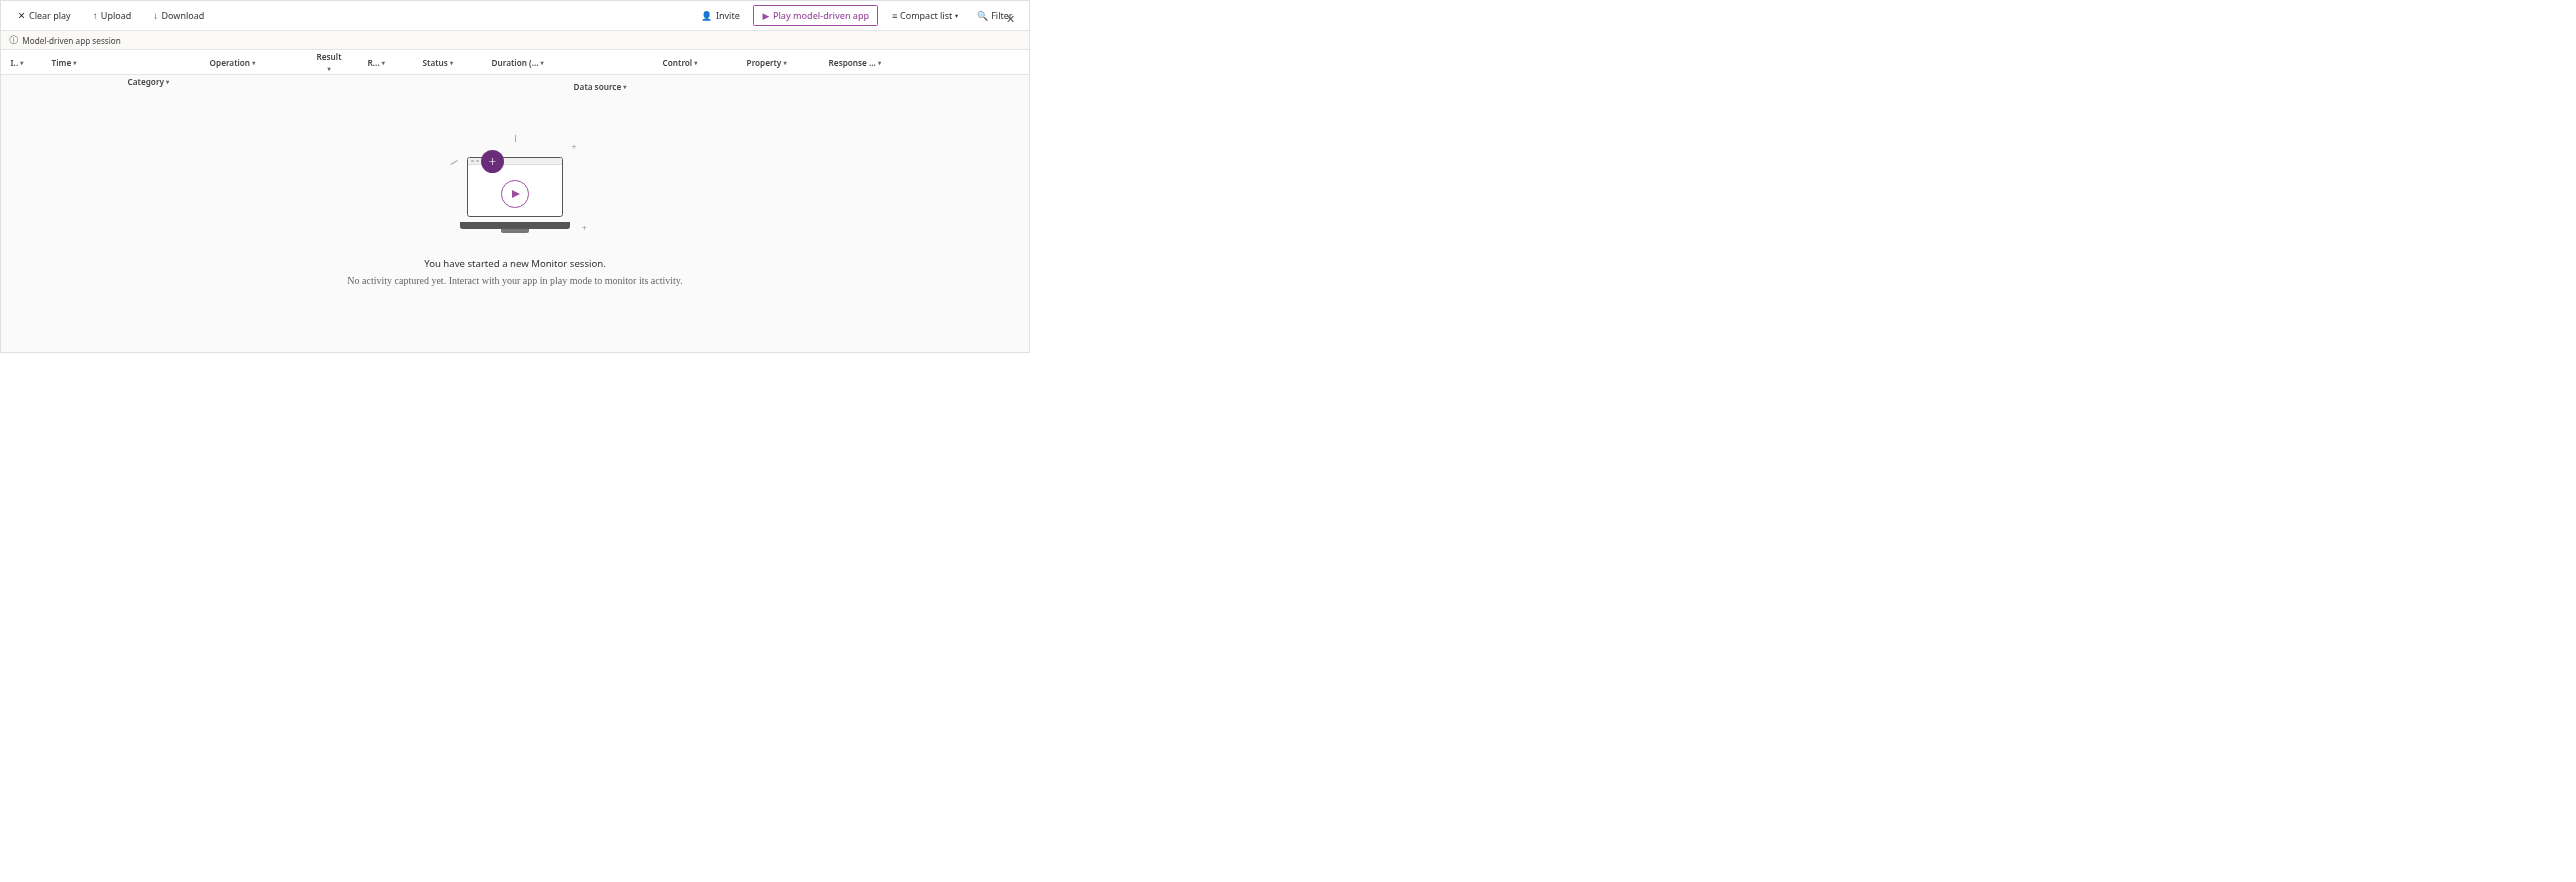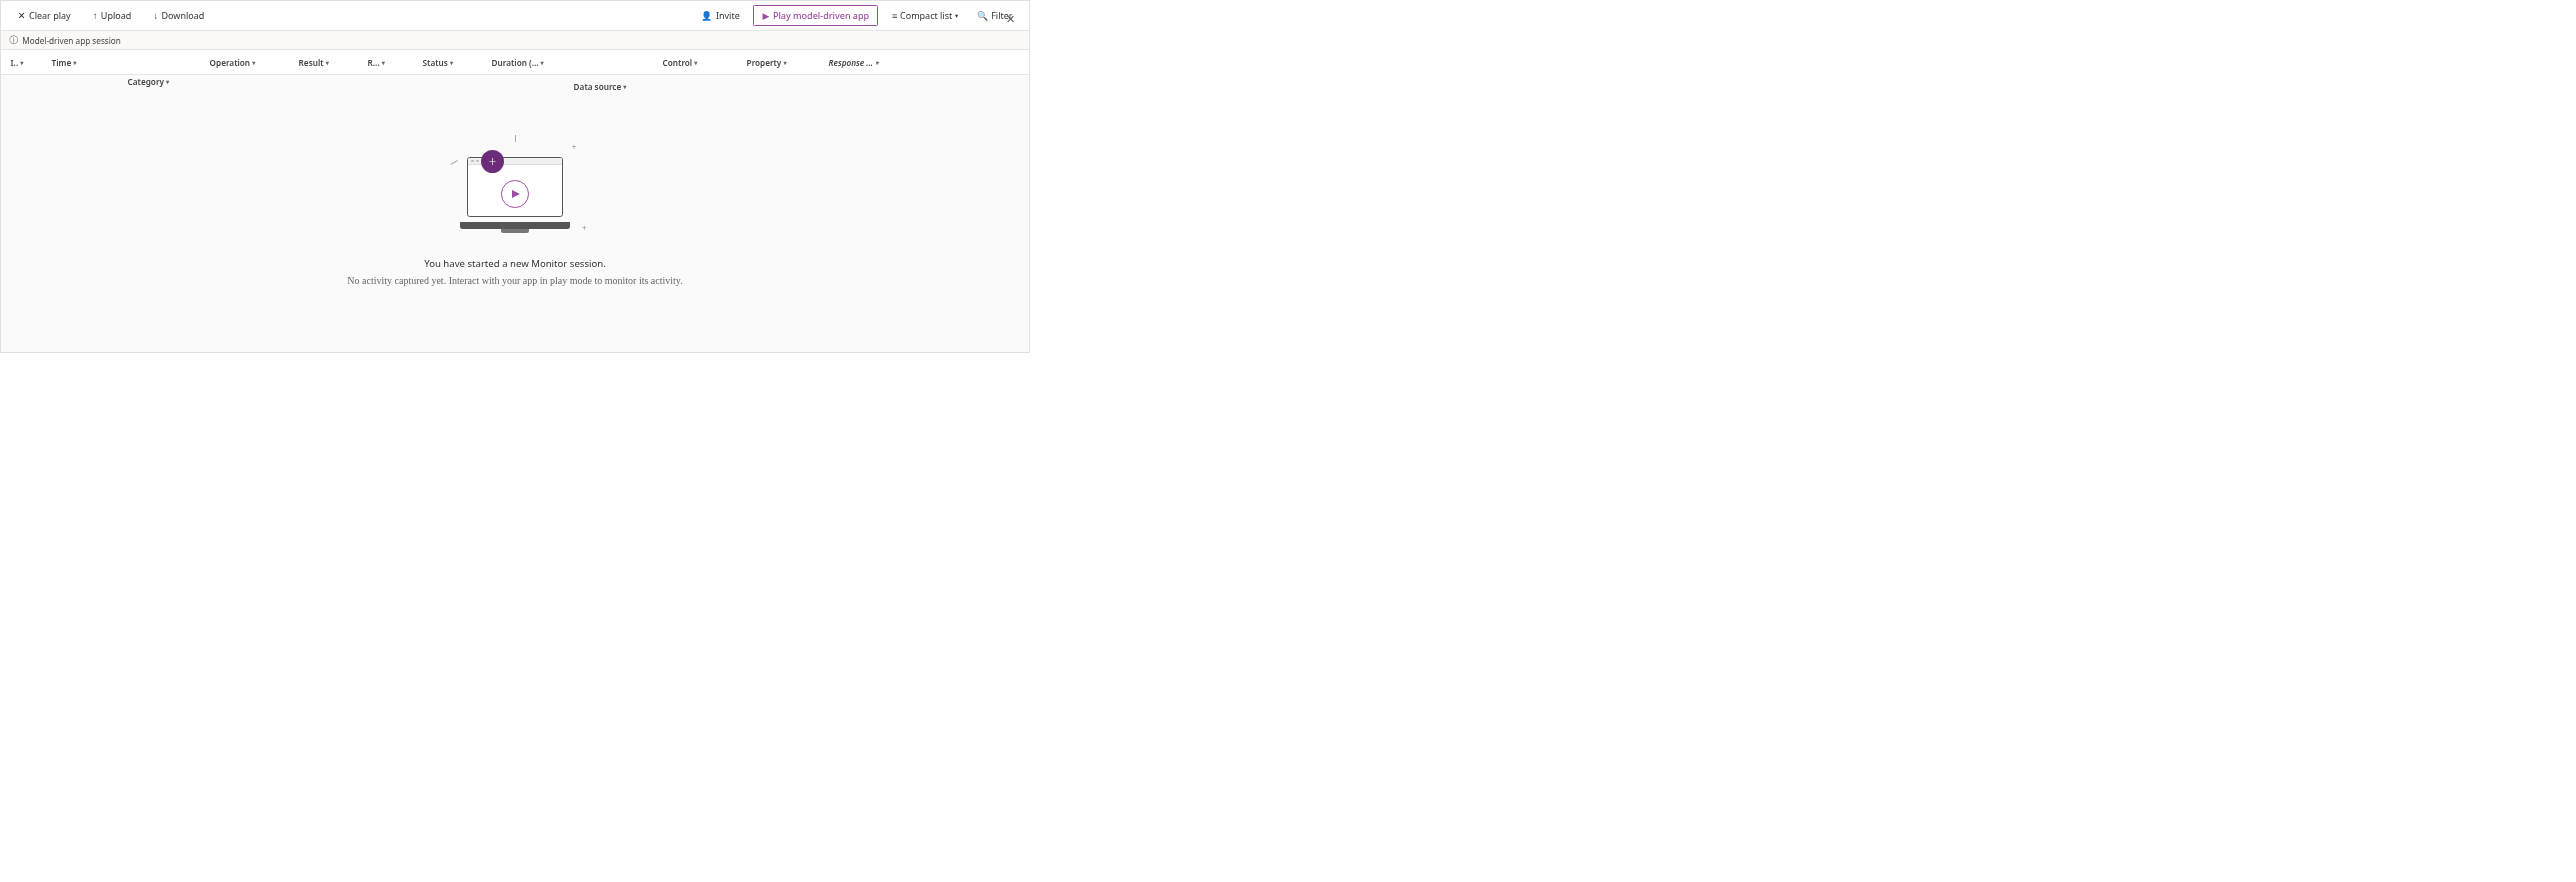--- a/index.html
+++ b/index.html
@@ -157,28 +157,28 @@
 
     .col-chevron {
       font-size: 6.2px;
       color: #666;
     }
 
     .col-id { width: 41px; }
     .col-time { width: 76px; }
     .col-category { width: 82px; margin-top: 38px; }
     .col-operation { width: 89px; }
-    .col-result { width: 69px; }
+    .col-result { width: 69px; flex-direction: column; }
     .col-r { width: 55px; }
     .col-status { width: 69px; }
     .col-duration { width: 82px; }
     .col-datasource { width: 89px; margin-top: 48px; }
     .col-control { width: 76px; }
     .col-property { width: 82px; margin-left: 8px; }
-    .col-response { width: 103px; font-style: italic; }
+    .col-response { width: 103px; }
 
     
     .main-content {
       display: flex;
       flex-direction: column;
       align-items: center;
       justify-content: center;
       height: calc(353px - 30px - 19px - 25px);
       background: #fafafa;
       gap: 11px;

